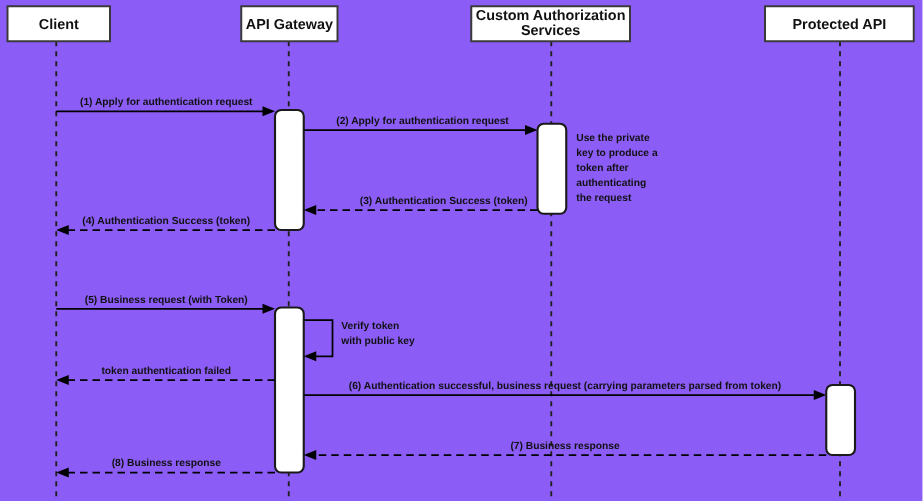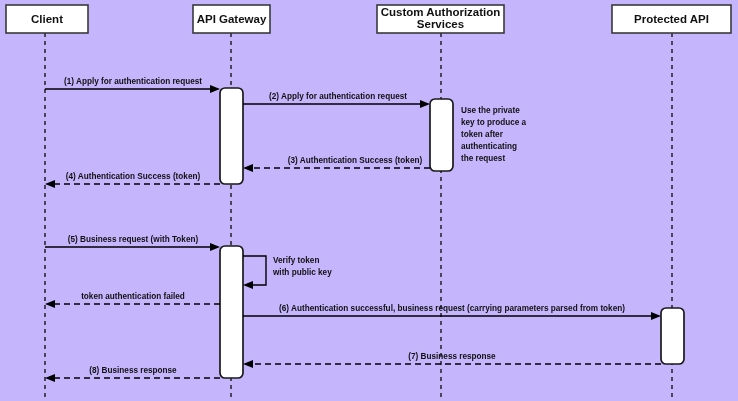--- a/index.html
+++ b/index.html
@@ -9,21 +9,21 @@
     background: #ffffff;
   }
   body {
     font-family: "Liberation Sans", sans-serif;
     -webkit-font-smoothing: antialiased;
   }
   #diagram-root {
     position: relative;
     width: 738px;
     height: 401px;
-    background: #c4b5fd;
+    background: #8b5cf6;
     overflow: hidden;
   }
   svg#seq-svg {
     position: absolute;
     left: 0;
     top: 0;
     width: 738px;
     height: 401px;
     display: block;
   }

